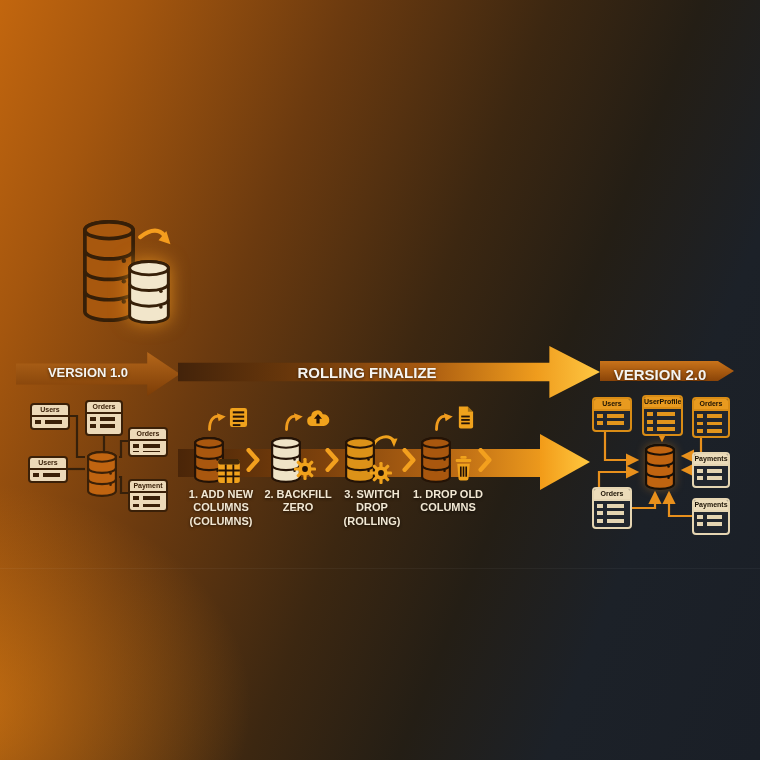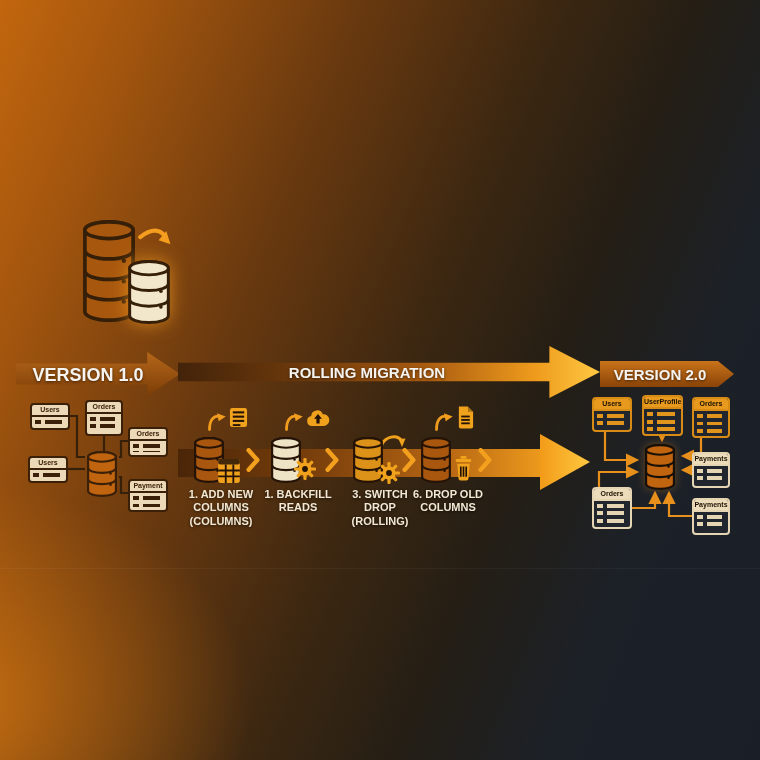--- a/index.html
+++ b/index.html
@@ -27,27 +27,27 @@
   .title2{display:block;font-size:59px;font-weight:bold;letter-spacing:-1px;line-height:1.0;
     color:#f09c26;transform:scaleX(.85);transform-origin:100% 50%;text-shadow:0 2px 7px rgba(0,0,0,.45);}
 
   
   .banner-txt{position:absolute;width:100%;text-align:center;font-weight:bold;color:#f5f4f1;
     text-shadow:0 1px 3px rgba(0,0,0,.55);}
   .b-left{left:16px;top:352px;width:164px;height:44px;
     background:linear-gradient(180deg,#b5671a,#7c3d07);
     clip-path:polygon(0 26%,80% 26%,80% 0,100% 50%,80% 100%,80% 74%,0 74%);
     filter:drop-shadow(0 0 6px rgba(240,150,30,.35));}
-  .b-left .banner-txt{top:13px;left:-10px;font-size:18px;}
+  .b-left .banner-txt{top:13px;left:-10px;font-size:13px;}
   .b-mid{left:178px;top:346px;width:422px;height:52px;
     background:linear-gradient(90deg,#43230a 0%,#6e3a0b 30%,#a85a10 58%,#ef9c1d 85%,#ffc843 100%);
     clip-path:polygon(0 32%,88% 32%,88% 0,100% 50%,88% 100%,88% 68%,0 68%);
     filter:drop-shadow(0 0 12px rgba(250,165,40,.45));}
   .b-mid .banner-txt{top:18px;left:-22px;font-size:15px;}
-  .b-right{left:600px;top:361px;width:134px;height:26px;
+  .b-right{left:600px;top:361px;width:134px;height:20px;
     background:linear-gradient(180deg,#c9731a,#8a4408);
     clip-path:polygon(0 0,88% 0,100% 50%,88% 100%,0 100%);
     filter:drop-shadow(0 0 6px rgba(240,150,30,.3));}
   .b-right .banner-txt{top:5px;left:-7px;font-size:15px;}
 
   
   .tcard{position:absolute;border:2px solid;border-radius:4px;display:flex;flex-direction:column;
     overflow:hidden;box-sizing:border-box;}
   .tcard .hd{font-size:7px;font-weight:bold;text-align:center;padding:1px 0;border-bottom:2px solid;line-height:1.1;}
   .tcard .bd{flex:1;margin:2px 3px;
@@ -87,21 +87,21 @@
   .band{left:178px;top:449px;width:368px;height:28px;
     background:linear-gradient(90deg,#4a2508 0%,#7e420c 40%,#b56513 72%,#ef9c1d 100%);}
   .band-head{left:540px;top:434px;width:50px;height:56px;
     background:linear-gradient(90deg,#f29b18,#ffc840);
     clip-path:polygon(0 0,100% 50%,0 100%);
     filter:drop-shadow(0 0 12px rgba(255,180,50,.55));}
   .chev{width:16px;height:24px;color:#f3a01e;top:448px;}
   .ch1{left:245px;} .ch2{left:324px;} .ch3{left:401px;} .ch4{left:477px;}
 
   .step{position:absolute;top:400px;width:72px;height:140px;}
-  .st1{left:185px;} .st2{left:262px;} .st3{left:344px;} .st4{left:412px;} .st5{left:488px;}
+  .st1{left:185px;} .st2{left:262px;} .st3{left:336px;} .st4{left:412px;} .st5{left:488px;}
   .step svg{position:absolute;--hole:#241306;}
   .s-arrow{left:22px;top:12px;width:20px;height:20px;color:#f09c1e;}
   .s-top{left:44px;top:6px;width:19px;height:23px;color:#f0a21c;}
   .s-db{left:8px;top:36px;width:32px;height:48px;}
   .db-old{color:#a9570e;--dbstroke:#241306;}
   .db-new{color:#efe3c6;--dbstroke:#241306;}
   .db-hot{color:#dc9218;--dbstroke:#241306;}
   .s-bot{width:24px;height:26px;color:#f0a21c;}
   .b1{left:32px;top:58px;} .b2{left:31px;top:56px;} .b3{left:33px;top:60px;}
   .b4{left:41px;top:56px;width:21px;height:25px;} .b5{left:37px;top:60px;width:23px;height:23px;}
@@ -202,21 +202,21 @@
     <svg class="abs hero-small">
         <use href="#sym-db3"></use>
       </svg>
   </div>
 
 
   <div class="abs b-left">
     <span class="banner-txt">VERSION 1.0</span>
   </div>
   <div class="abs b-mid">
-    <span class="banner-txt">ROLLING MIGRATION</span>
+    <span class="banner-txt">ROLLING FINALIZE</span>
   </div>
   <div class="abs b-right">
     <span class="banner-txt">VERSION 2.0</span>
   </div>
 
   <svg class="abs lconn" viewBox="0 0 170 130">
     <g stroke="#36200a" stroke-width="2.2" fill="none">
       <path d="M55,21 H62 V62 H70"></path>
       <path d="M89,41 V56"></path>
       <path d="M113,46 H106 V62 H104"></path>
@@ -291,22 +291,22 @@
     <svg class="s-top" style="width:24px;height:20px;top:8px;">
         <use href="#sym-cloudup"></use>
       </svg>
     <svg class="s-db db-new">
         <use href="#sym-db3"></use>
       </svg>
     <svg class="s-bot b2">
         <use href="#sym-gear"></use>
       </svg>
     <div class="s-label">
-      <span>1. BACKFILL</span>
-      <span>READS</span>
+      <span>2. BACKFILL</span>
+      <span>ZERO</span>
       <span></span>
     </div>
   </div>
 
   <div class="step st3">
     <svg class="arcT">
         <use href="#sym-arc"></use>
       </svg>
     <svg class="arcB">
         <use href="#sym-arc"></use>
@@ -331,21 +331,21 @@
     <svg class="s-top">
         <use href="#sym-doc"></use>
       </svg>
     <svg class="s-db db-old">
         <use href="#sym-db3"></use>
       </svg>
     <svg class="s-bot b4">
         <use href="#sym-trash"></use>
       </svg>
     <div class="s-label">
-      <span>6. DROP OLD</span>
+      <span>1. DROP OLD</span>
       <span>COLUMNS</span>
       <span></span>
     </div>
   </div>
 
 
   <svg class="abs rconn" viewBox="0 0 175 155">
     <defs>
       <marker id="ah" markerWidth="7" markerHeight="7" refX="5" refY="3" orient="auto">
         <path d="M0,0 L6,3 L0,6 Z" fill="#e8901c"></path>

